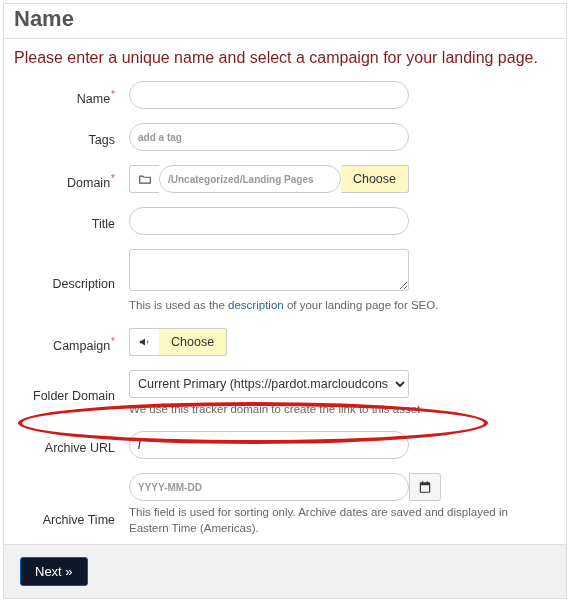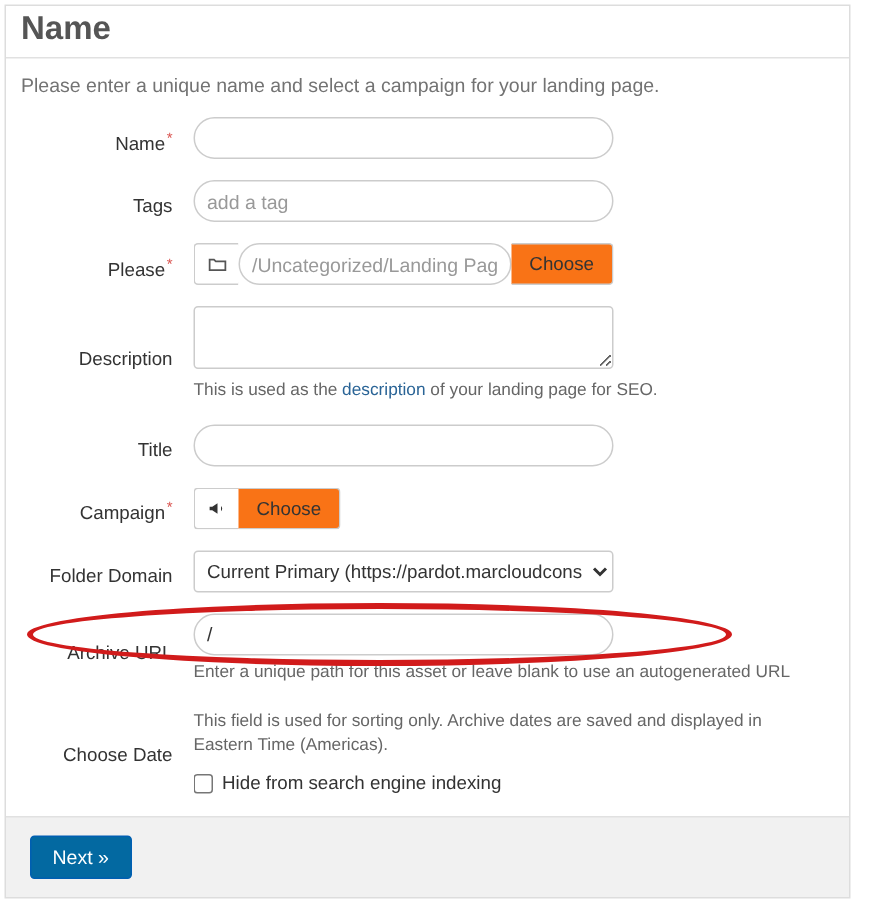--- a/index.html
+++ b/index.html
@@ -24,22 +24,22 @@
   }
   .heading {
     font-size: 22px;
     font-weight: 600;
     color: #555;
     padding: 2px 10px 6px 10px;
     border-bottom: 1px solid #e1e1e1;
   }
   .intro {
     padding: 10px 10px 14px 10px;
-    font-size: 13px;
-    color: #737373;
+    font-size: 16px;
+    color: #7f1d1d;
   }
   .form { padding: 0 10px; }
   .row {
     display: flex;
     align-items: center;
     margin-bottom: 14px;
   }
   .label-col {
     width: 115px;
     text-align: right;
@@ -49,24 +49,25 @@
     color: #333;
   }
   .req { color: #d9534f; font-size: 10px; vertical-align: super; margin-left: 1px; }
   .field-col { flex: 1; max-width: 420px; }
   input[type="text"], .text-input, .selectish {
     width: 280px;
     height: 28px;
     border: 1px solid #ccc;
     border-radius: 14px;
     padding: 3px 8px;
-    font-size: 13px;
-    font-family: inherit;
-    color: #333;
-    background: #fff;
+    font-size: 10px;
+    font-family: inherit;
+    color: #333;
+    background: #fff;
+    font-weight: bold;
   }
   input::placeholder { color: #999; }
   textarea.desc {
     width: 280px;
     height: 42px;
     border: 1px solid #ccc;
     border-radius: 3px;
     padding: 4px 6px;
     font-family: inherit;
     font-size: 12.5px;
@@ -103,21 +104,21 @@
     font-size: 12.5px;
     font-family: inherit;
     color: #999;
     background: #fff;
     min-width: 0;
   }
   .ig-btn {
     border: 1px solid #ccc;
     border-left: 0;
     border-radius: 0 3px 3px 0;
-    background: #f97316;
+    background: #fef9c3;
     padding: 0 12px;
     height: 28px;
     font-size: 12.5px;
     color: #333;
     cursor: pointer;
   }
   select.tracker {
     width: 280px;
     height: 28px;
     border: 1px solid #ccc;
@@ -154,21 +155,21 @@
   .cb-row input { margin: 0; }
   .cb-row label { font-size: 12.5px; color: #333; }
   .footer {
     position: absolute;
     left: 0; right: 0; bottom: 0;
     background: #f1f1f1;
     border-top: 1px solid #e1e1e1;
     padding: 12px 16px;
   }
   .btn-primary {
-    background: #0369a1;
+    background: #0f172a;
     border: 1px solid #005fb2;
     color: #fff;
     border-radius: 3px;
     padding: 6px 14px;
     font-size: 13px;
     cursor: pointer;
   }
   
   .annot {
     position: absolute;
@@ -214,49 +215,49 @@
 
     <div class="row">
       <div class="label-col">Tags</div>
       <div class="field-col">
         <input type="text" class="text-input" placeholder="add a tag" style="">
       </div>
     </div>
 
     <div class="row">
       <div class="label-col">
-        <span>Please</span><span class="req">*</span>
+        <span>Domain</span><span class="req">*</span>
       </div>
       <div class="field-col">
         <div class="input-group">
           <span class="ig-addon">
             <svg class="icon" viewBox="0 0 24 24" fill="none" stroke="#555" stroke-width="2">
                 <path d="M3 7h5l2 2h11v10H3z"></path>
               </svg>
           </span>
           <input type="text" class="ig-input" readonly="" style="color: rgb(153, 153, 153);" value="/Uncategorized/Landing Pages">
           <button class="ig-btn">Choose</button>
         </div>
       </div>
     </div>
 
     <div class="row">
+      <div class="label-col">Title</div>
+      <div class="field-col">
+        <input type="text" class="text-input" style="">
+      </div>
+    </div>
+
+    <div class="row">
       <div class="label-col">Description</div>
       <div class="field-col">
         <textarea class="desc" style=""></textarea>
         <div class="help">
           <span>This is used as the </span><a href="#">description</a><span> of your landing page for SEO.</span>
         </div>
-      </div>
-    </div>
-
-    <div class="row">
-      <div class="label-col">Title</div>
-      <div class="field-col">
-        <input type="text" class="text-input" style="">
       </div>
     </div>
 
     <div class="row">
       <div class="label-col">
         <span>Campaign</span><span class="req">*</span>
       </div>
       <div class="field-col">
         <div class="input-group">
           <span class="ig-addon">
@@ -268,34 +269,42 @@
         </div>
       </div>
     </div>
 
     <div class="row">
       <div class="label-col">Folder Domain</div>
       <div class="field-col">
         <select class="tracker">
           <option>Current Primary (https://pardot.marcloudconsulting.com</option>
         </select>
+        <div class="help">We use this tracker domain to create the link to this asset</div>
       </div>
     </div>
 
     <div class="row">
       <div class="label-col">Archive URL</div>
       <div class="field-col">
         <input type="text" class="vanity-input" value="/" style="">
-        <div class="help">Enter a unique path for this asset or leave blank to use an autogenerated URL</div>
-      </div>
-    </div>
-
-    <div class="row">
-      <div class="label-col">Choose Date</div>
-      <div class="field-col">
+      </div>
+    </div>
+
+    <div class="row">
+      <div class="label-col">Archive Time</div>
+      <div class="field-col">
+        <div class="date-wrap">
+          <input type="text" class="date-input" placeholder="YYYY-MM-DD" style="">
+          <span class="date-btn">
+            <svg class="icon" viewBox="0 0 24 24" fill="#333">
+                <path d="M19 4h-2V2h-2v2H9V2H7v2H5a2 2 0 00-2 2v14a2 2 0 002 2h14a2 2 0 002-2V6a2 2 0 00-2-2zm0 16H5V9h14v11z"></path>
+              </svg>
+          </span>
+        </div>
         <div class="help">This field is used for sorting only. Archive dates are saved and displayed in Eastern Time (Americas).</div>
         <div class="cb-row" style="margin-top:10px;">
           <input type="checkbox" id="hidechk" style="">
           <label for="hidechk">Hide from search engine indexing</label>
         </div>
       </div>
     </div>
 
   </div>
 

